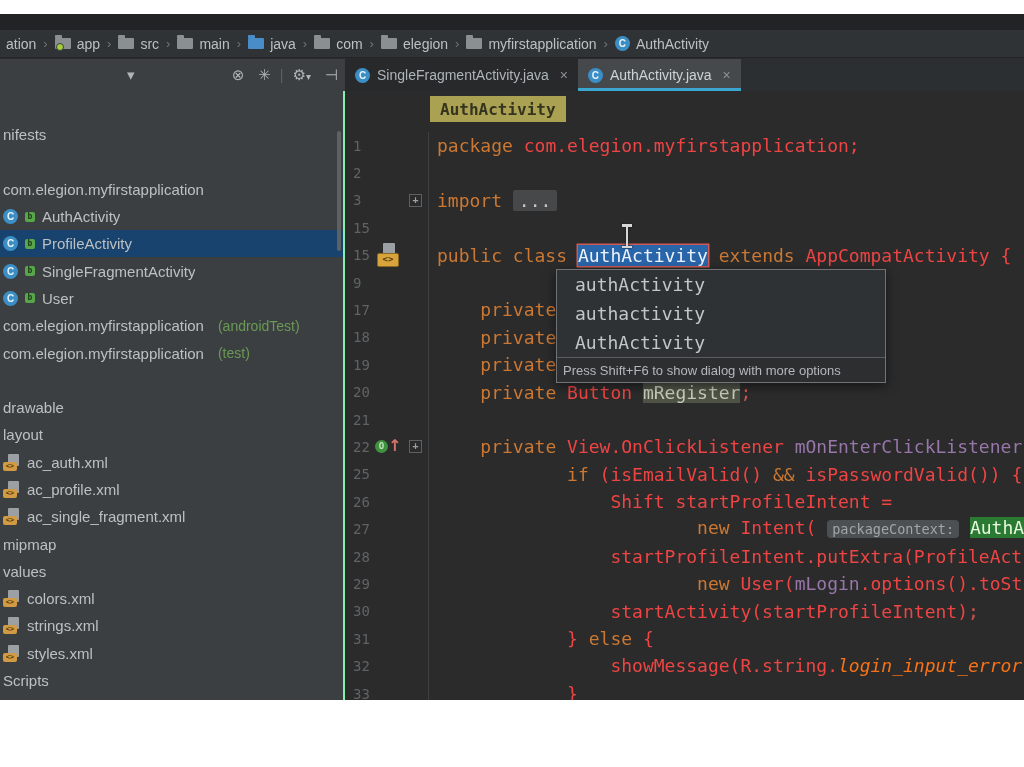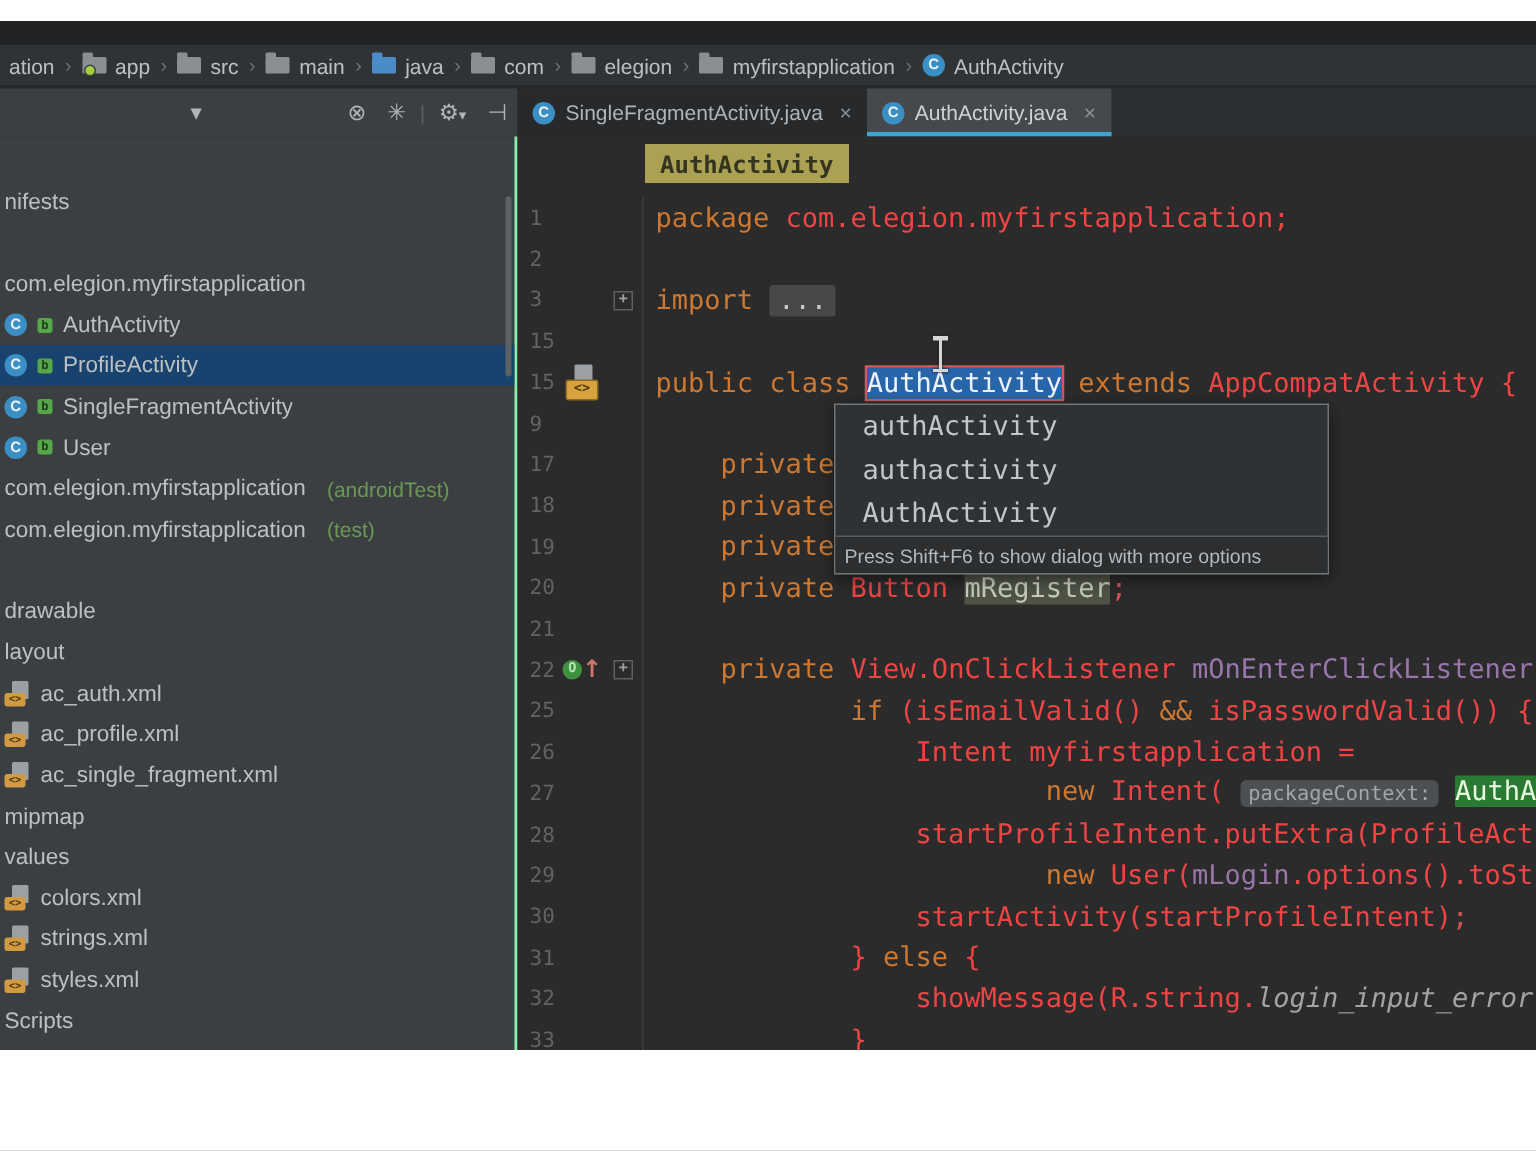--- a/index.html
+++ b/index.html
@@ -69,21 +69,21 @@
   .gicon-android .tag{position:absolute;left:0;top:10px;width:20px;height:12px;background:#d8a33c;border:1px solid #8a6a1e;
                       border-radius:2px;color:#4a3408;font:bold 9px "DejaVu Sans Mono",monospace;text-align:center;line-height:11px;}
   .gicon-ovr{position:absolute;left:30px;top:6px;width:30px;height:16px;}
   .gicon-ovr .cir{position:absolute;left:0;top:1px;width:13px;height:13px;border-radius:50%;background:#3f9140;
                   color:#bde4b8;font:bold 9px "DejaVu Sans Mono",monospace;text-align:center;line-height:13px;}
   .gicon-ovr .arr{position:absolute;left:13px;top:-3px;color:#d4756b;font:bold 16px "DejaVu Sans",sans-serif;}
   pre.code{margin:0;font:18px/27.4px "DejaVu Sans Mono",monospace;color:#a9b7c6;white-space:pre;padding-left:8px;}
   .k{color:#cc7832;}
   .p{color:#ef4444;}
   .f{color:#9876aa;}
-  .c{color:#a3a3a3;font-style:italic;}
+  .c{color:#f97316;font-style:italic;}
   .e{color:#d25252;}
   .fold-badge{background:#46484a;color:#c8c8c8;border-radius:2px;padding:0 6px;}
   .sel{background:#2965a9;color:#edf3fc;box-shadow:0 0 0 1.5px #cf5b56;}
   .hl{background:#4e5346;color:#c6cbb9;}
   .occ{background:#2a7a33;color:#e7f8de;}
   .hint{background:#4c5052;color:#a0a6a9;border-radius:4px;padding:1px 5px;font-size:13.5px;}
 
   
   #popup{position:absolute;left:211px;top:178px;width:328px;background:rgba(48,51,53,0.96);
          border:1px solid #707476;box-shadow:0 3px 10px rgba(0,0,0,0.5);}
@@ -363,21 +363,21 @@
           <div class="line">
             <div class="gutter">
               <span class="num">25</span>
             </div>
             <pre class="code"><span class="p">            </span><span class="k">if</span><span class="p"> (isEmailValid() </span><span class="k">&amp;&amp;</span><span class="p"> isPasswordValid()) {</span></pre>
           </div>
           <div class="line">
             <div class="gutter">
               <span class="num">26</span>
             </div>
-            <pre class="code"><span class="p">                Intent myfirstapplication =</span></pre>
+            <pre class="code"><span class="p">                Shift startProfileIntent =</span></pre>
           </div>
           <div class="line">
             <div class="gutter">
               <span class="num">27</span>
             </div>
             <pre class="code"><span class="p">                        </span><span class="k">new</span><span class="p"> Intent( </span><span class="hint">packageContext:</span><span class="p"> </span><span class="occ">AuthAc</span></pre>
           </div>
           <div class="line">
             <div class="gutter">
               <span class="num">28</span>

